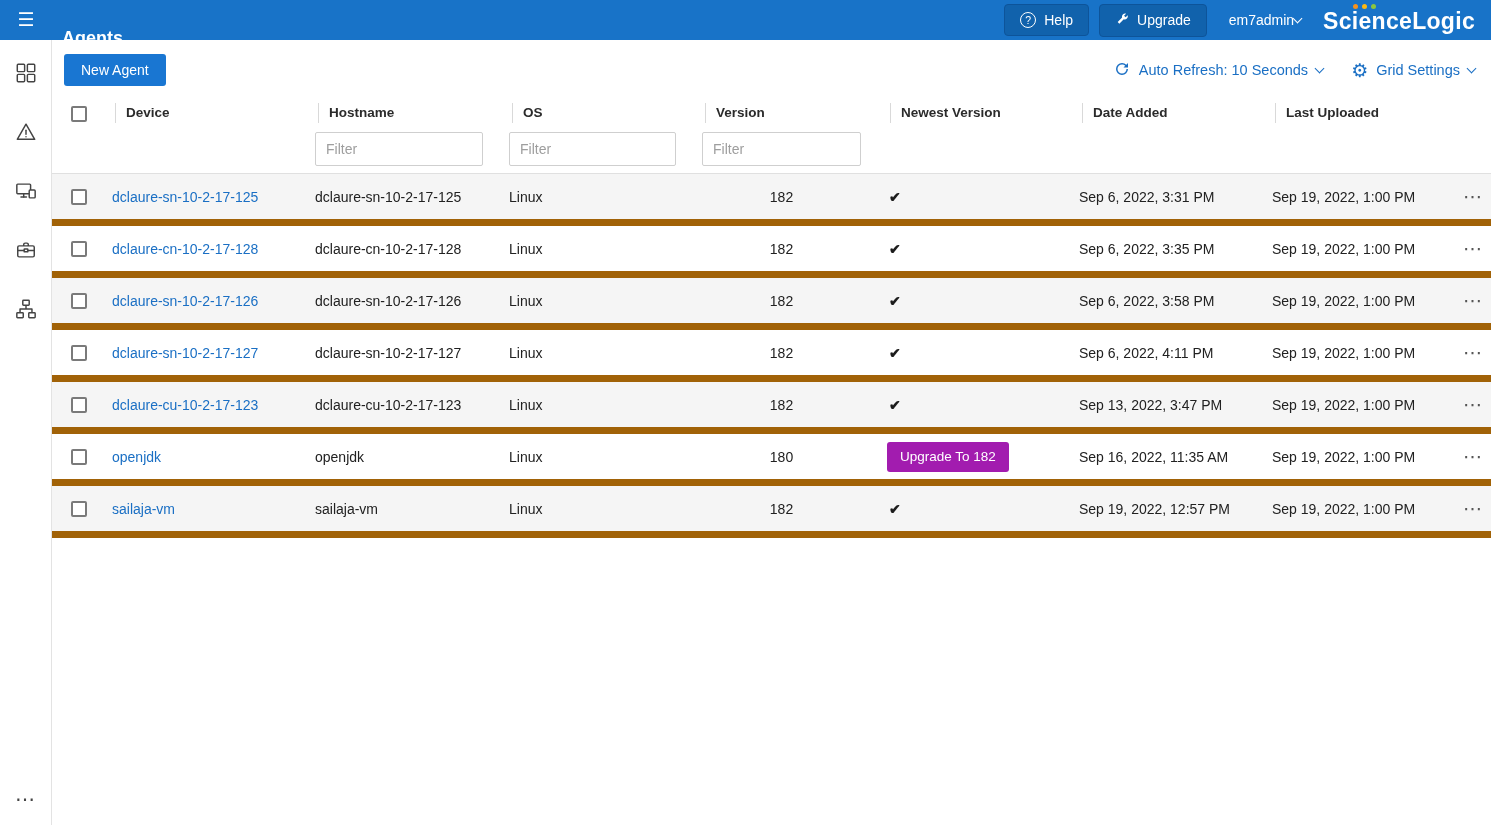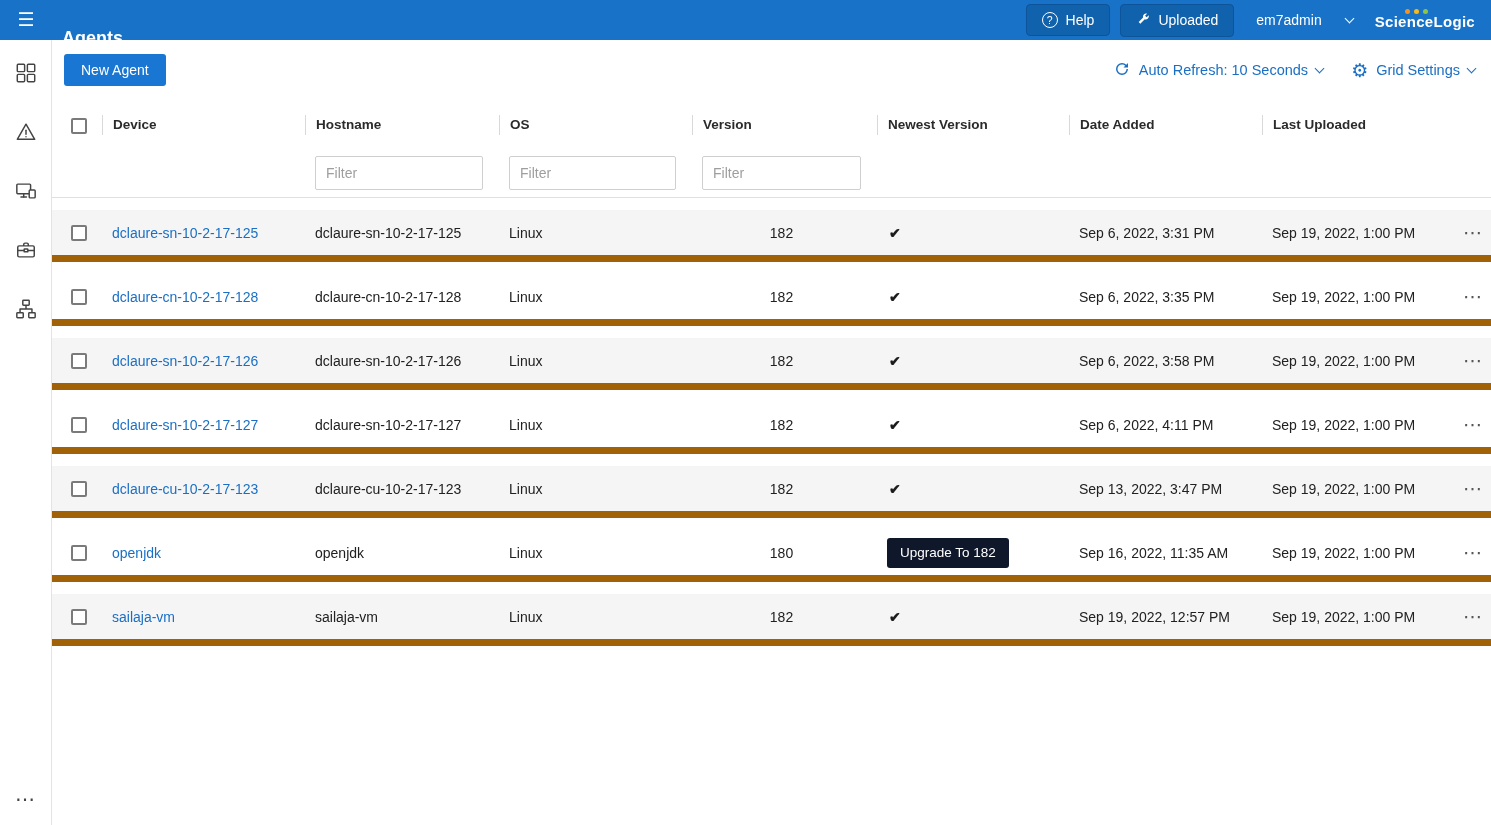--- a/index.html
+++ b/index.html
@@ -9,93 +9,93 @@
   
   .topbar { height:40px; background:#1873c8; display:flex; align-items:center; color:#fff; }
   .hamburger { width:52px; text-align:center; font-size:19px; cursor:pointer; line-height:40px; }
   .topbar-title { font-size:18px; font-weight:600; margin-left:10px;margin-top:37px; }
   .topbar-right { margin-left:auto; display:flex; align-items:center; gap:10px; padding-right:16px; }
   .tb-btn { display:flex; align-items:center; gap:8px; background:#1162ac; border:1px solid #0d549a;
             color:#fff; border-radius:4px; padding:7px 15px; font-size:14px; cursor:pointer;
             font-family:inherit; }
   .qcircle { width:16px; height:16px; border:1.5px solid #fff; border-radius:50%;
              display:flex; align-items:center; justify-content:center; font-size:10.5px; }
-  .user-menu { display:flex; align-items:center; gap:24px; font-size:14px; margin:0 12px; cursor:pointer; }
+  .user-menu { display:flex; align-items:center; gap:0; font-size:14px; margin:0 12px; cursor:pointer; }
   .chev { width:7px; height:7px; border-right:1.6px solid currentColor; border-bottom:1.6px solid currentColor;
           transform:rotate(45deg); display:inline-block; margin-top:-4px; }
-  .logo { position:relative; font-size:15px; font-weight:600; letter-spacing:0.3px; padding-top:3px;text-align:center; }
+  .logo { position:relative; font-size:23px; font-weight:600; letter-spacing:0.3px; padding-top:3px;text-align:center; }
   .logo .dot { position:absolute; width:5px; height:5px; border-radius:50%; top:-1px; }
   .logo .d1 { left:30px; background:#f6921e; }
   .logo .d2 { left:39px; background:#fdb813; }
   .logo .d3 { left:48px; background:#8cc63e; }
 
   
   .page-body { display:flex; height:785px; }
   .sidebar { width:52px; border-right:1px solid #e3e3e3; display:flex; flex-direction:column;
              align-items:center; padding-top:22px; gap:37px; background:#fff; flex:none; }
   .side-item { cursor:pointer; }
   .side-item svg { display:block; }
   .side-more { margin-top:auto; margin-bottom:14px; font-size:20px; color:#444; cursor:pointer;
                letter-spacing:1px; }
 
-  .main { flex:1; display:flex; flex-direction:column; background:#fff; overflow:hidden;gap:12px; }
+  .main { flex:1; display:flex; flex-direction:column; background:#fff; overflow:hidden; }
 
   
   .toolbar { display:flex; align-items:center; padding:14px 16px 12px 12px; }
   .new-agent { background:#1976d2; color:#fff; border:none; border-radius:3px; padding:8px 17px;
                font-size:14px; cursor:pointer; font-family:inherit; }
   .toolbar-right { margin-left:auto; display:flex; align-items:center; color:#1a6fc4; font-size:14.5px; }
   .refresh-ctl, .gridset-ctl { display:flex; align-items:center; gap:8px; cursor:pointer; }
   .gridset-ctl { margin-left:28px; }
   .gear-glyph { font-size:19px; line-height:1; }
 
   
   .grid { display:grid; grid-template-columns:50px 203px 194px 193px 185px 192px 193px 193px 1fr;
           align-items:center; }
   .thead { height:30px; }
   .th { font-size:13.5px; font-weight:700; color:#2b2b2b; padding-left:10px; height:20px; line-height:20px; }
-  .th.sep { border-left:1px solid #d9d9d9; }
+  .th.sep { border-left:1px solid #d9d9d9;margin-left:13px; }
   .filters { height:46px; border-bottom:1px solid #e0e0e0; padding-bottom:4px; }
   .filter-input { width:calc(100% - 26px); margin-left:10px; height:33px; border:1px solid #cfcfcf;
                   border-radius:2px; padding:16px 10px; font-size:14px; font-family:inherit; color:#333; }
   .filter-input::placeholder { color:#9e9e9e; }
 
   .trow { height:52px; font-size:14px; color:#212121; border-bottom:7px solid #a16207; }
   .trow.alt { background:#f5f5f5; }
   .cell { padding-left:10px; white-space:nowrap; overflow:hidden; }
   .cell.chk { padding-left:19px; }
   .cell.ver { text-align:center; padding-right:16px; }
   .cell.actions { text-align:center; padding-left:0; color:#555; font-size:19px; letter-spacing:1px;
                   cursor:pointer; }
   .device-link { color:#1a6fc4; text-decoration:none; cursor:pointer; }
   .checkbox { width:16px; height:16px; border:2px solid #7a7a7a; border-radius:2px;
               display:inline-block; background:#fff; cursor:pointer; vertical-align:middle; }
   .checkmark { font-weight:700; font-size:14px; color:#1c1c1c; padding-left:2px; }
-  .upgrade-btn { background:#0f172a; color:#fff; border:none; border-radius:3px; height:30px;
+  .upgrade-btn { background:#a21caf; color:#fff; border:none; border-radius:3px; height:30px;
                  padding:0 13px; font-size:13.5px; cursor:pointer; font-family:inherit; }
 </style>
 </head>
 <body>
 
 <div class="topbar">
   <span class="hamburger">☰</span>
   <span class="topbar-title">Agents</span>
 
   <div class="topbar-right">
     <button class="tb-btn">
       <span class="qcircle">?</span>
       <span>Help</span>
     </button>
     <button class="tb-btn">
       <span>
         <svg width="14" height="14" viewBox="0 0 24 24">
             <path fill="#fff" d="M22 7.3c0 3-2.4 5.4-5.4 5.4-.6 0-1.1-.1-1.6-.3l-7.6 7.6-2.8-2.8 7.6-7.6c-.2-.5-.3-1-.3-1.6C11.9 5 14.3 2.6 17.3 2.6c.6 0 1.1.1 1.6.3l-3.4 3.4 2.8 2.8 3.4-3.4c.2.5.3 1 .3 1.6z"></path>
           </svg>
       </span>
-      <span>Uploaded</span>
+      <span>Upgrade</span>
     </button>
     <div class="user-menu">
       <span>em7admin</span>
       <span class="chev"></span>
     </div>
     <div class="logo">
       <span class="dot d1"></span>
       <span class="dot d2"></span>
       <span class="dot d3"></span>
       <span>ScienceLogic</span>

